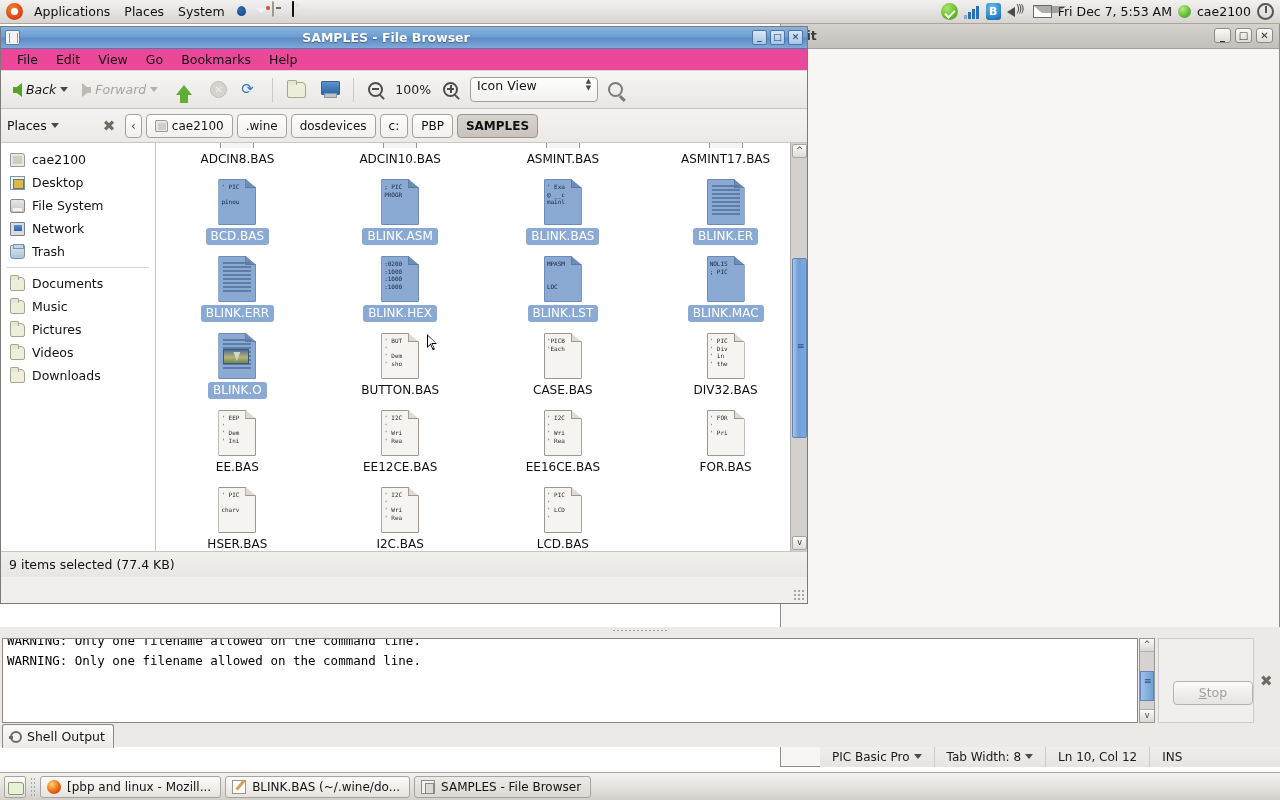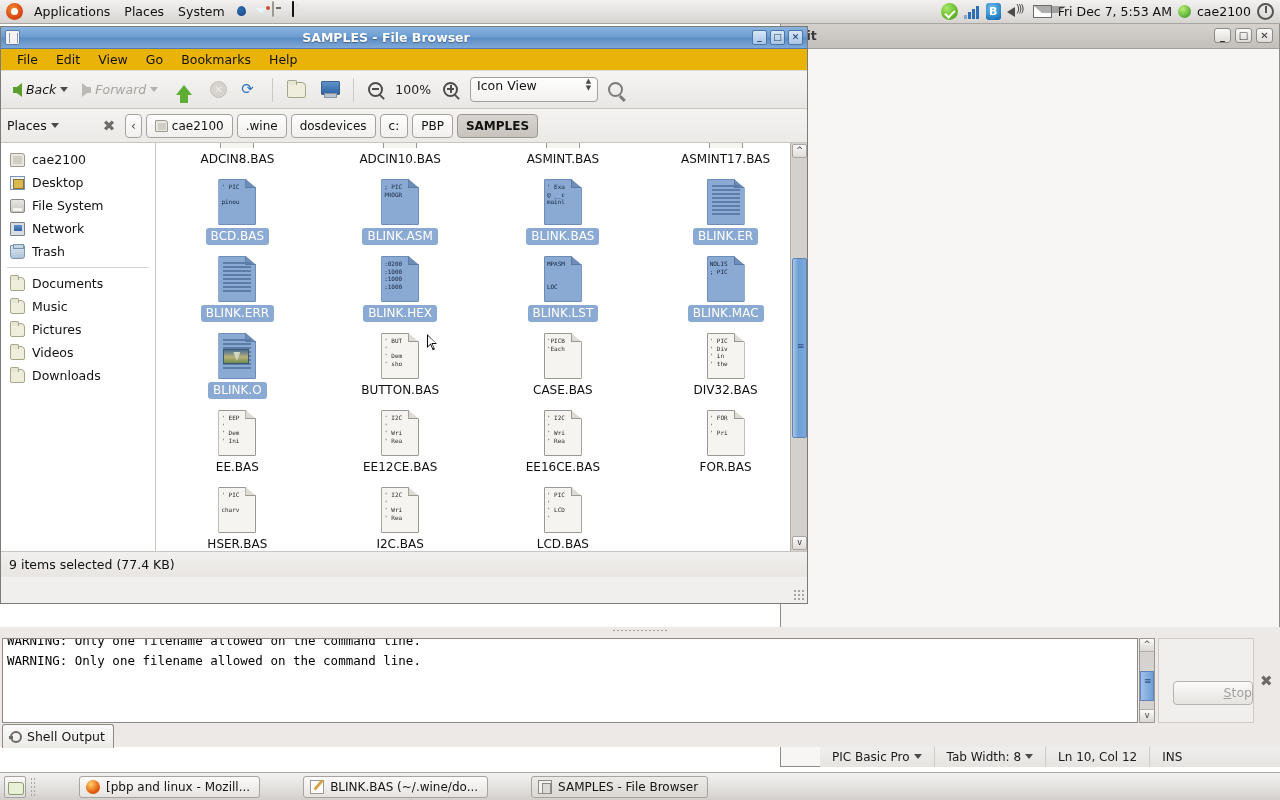--- a/index.html
+++ b/index.html
@@ -130,21 +130,21 @@
      border-bottom:1px solid #b0adaa; text-align:center; font-size:8px; color:#444; line-height:12px;}
   .dsb.bot { position:absolute; bottom:0; border-bottom:none; border-top:1px solid #b0adaa;}
   .dthumb { position:absolute; left:0; top:32px; width:14px; height:30px;
      background:linear-gradient(to right,#9fc1e8,#6f9fd6); border:1px solid #5f85b8;}
   .dthumb::after{content:"≡"; position:absolute; left:3px; top:4px; font-size:9px; color:#2d4e7d;}
   .dock-right { position:absolute; left:1158px; top:4px; width:96px; height:85px;
      border:1px solid #cfccc8; background:#f1efed; }
   .stop-btn { position:absolute; left:14px; top:42px; width:80px; height:24px;
      border:1px solid #b6b3af; border-radius:4px;
      background:linear-gradient(to bottom,#fbfbfa,#e6e3e0);
-     color:#a3a09c; font-size:12.5px; text-align:right; line-height:22px; }
+     color:#a3a09c; font-size:12.5px; text-align:center; line-height:22px; }
   .stop-btn u { text-decoration: underline; }
   .dock-close { position:absolute; left:1260px; top:40px; width:14px; height:14px;
      color:#6d6a66; font-size:15px; font-weight:bold; line-height:14px; }
   .dock-tab { position:absolute; left:2px; top:90px; width:112px; height:24px;
      background:linear-gradient(to bottom,#fafaf9,#eceae7);
      border:1px solid #8d8a86; border-bottom:none; border-radius:3px 3px 0 0;
      display:flex; align-items:center; gap:5px; padding-left:7px; font-size:12.5px; color:#151515;}
   .gear-ico { width:12px; height:12px; border-radius:50%; border:2px solid #6d6a66; position:relative;}
   .gear-ico::after{content:""; position:absolute; left:-3px; top:3px; width:4px; height:3px; background:#6d6a66;}
 
@@ -154,21 +154,21 @@
      border-top:1px solid #a8a6a3; display:flex; align-items:center; padding-left:4px; gap:4px;}
   .show-desktop { width:22px; height:22px; border:1px solid #a7a49f; border-radius:2px;
      background:linear-gradient(to bottom,#fbfbfa,#e4e1dd); position:relative;}
   .show-desktop::after{content:""; position:absolute; left:3px; top:5px; width:14px; height:11px;
      border:1.5px solid #8d9b6e; border-radius:1px 3px 2px 2px; background:#e9f0d8;}
   .tb-grip { width:6px; height:20px;
      background-image: radial-gradient(circle, #a9a6a2 0.8px, transparent 1px);
      background-size:3px 4px; }
   .task { height:22px; border:1px solid #a7a49f; border-radius:3px; padding:0 9px 0 6px;
      display:flex; align-items:center; gap:6px; font-size:12px; color:#151515; max-width:196px;
-     background:linear-gradient(to bottom,#fcfbfa,#e6e3df); white-space:nowrap; overflow:hidden;margin-left:39px;}
+     background:linear-gradient(to bottom,#fcfbfa,#e6e3df); white-space:nowrap; overflow:hidden;}
   .task.active { background:linear-gradient(to bottom,#edebe8,#dcd9d4); font-weight:normal; }
   .task .t-ico { width:14px; height:14px; flex:0 0 14px; }
   .ico-ff { border-radius:50%; background:radial-gradient(circle at 35% 30%,#ffd36b,#e4600f 60%,#b83607);}
   .ico-edit { background:#fdfdfb; border:1px solid #9a978f; position:relative;}
   .ico-edit::after{content:""; position:absolute; left:6px; top:-2px; width:3px; height:12px;
      background:#d6a14a; transform:rotate(40deg);}
   .ico-fb { background:#f3f2f0; border:1px solid #8d8a86; position:relative;}
   .ico-fb::after{content:""; position:absolute; left:3px; top:2px; width:7px; height:9px;
      border:1px solid #8d8a86; background:#dcdad6;}
 
@@ -182,21 +182,21 @@
      border:1px solid #5b7ea8; border-radius:2px; position:relative;}
   .fb-title-icon::after{content:""; position:absolute; left:3px; top:2px; width:7px; height:10px;
      border-left:1px solid #7d9abb; border-right:1px solid #7d9abb;}
   .fb-title-text { flex:1; text-align:center; color:#fff; font-weight:bold; font-size:12.5px;
      text-shadow: 0 1px 1px rgba(0,0,0,.35); }
   .fb-title-btns { display:flex; gap:3px; padding-right:4px; }
   .fbtn { width:15px; height:15px; border:1px solid #4a76a8; border-radius:2px;
      background:linear-gradient(to bottom,#d9e7f6,#a8c6e6); position:relative;}
   .fbtn span { position:absolute; inset:0; text-align:center; font-size:9px; line-height:13px; color:#17365c; font-weight:bold;}
 
-  .fb-menubar { height:22px; background:#eab308; border-bottom:1px solid #dcd9d5;
+  .fb-menubar { height:22px; background:#ec4899; border-bottom:1px solid #dcd9d5;
      display:flex; align-items:center; padding-left:8px; gap:2px; }
   .fb-menubar .mi { font-size:12.5px; color:#121212; padding:2px 8px; }
 
   .fb-toolbar { height:38px; background:linear-gradient(to bottom,#f6f5f4,#e9e7e4);
      border-bottom:1px solid #c9c6c2; display:flex; align-items:center; padding:0 6px; gap:2px;}
   .tbitem { display:flex; align-items:center; gap:4px; padding:3px 6px; border-radius:3px;
      font-size:12.5px; color:#151515;font-style:italic; }
   .tbitem.disabled { color:#a6a39f; }
   .arrow-left { width:0;height:0; border-top:7px solid transparent; border-bottom:7px solid transparent;
      border-right:9px solid #5a9e2f; position:relative;}

